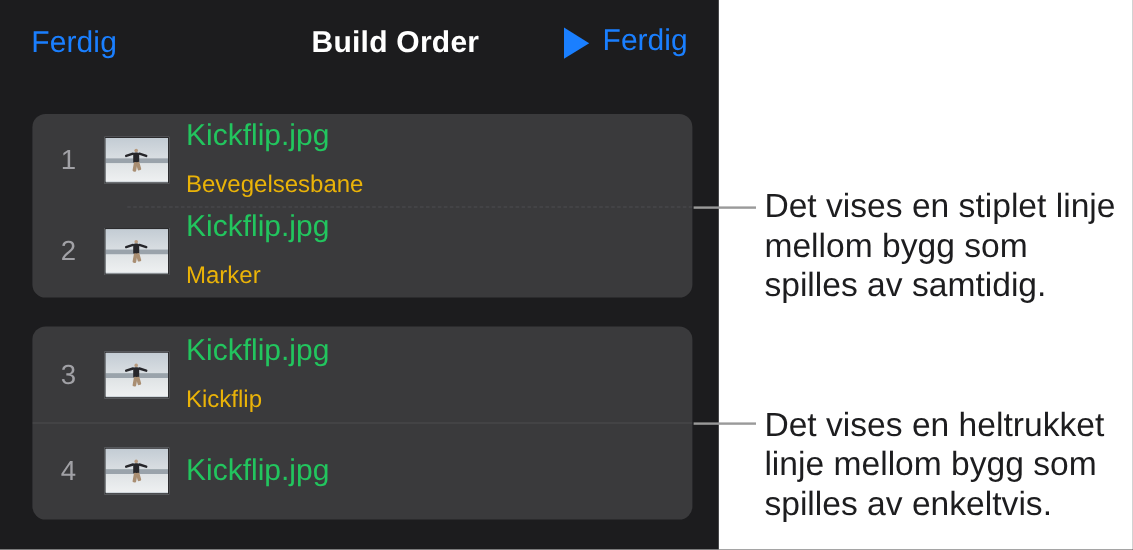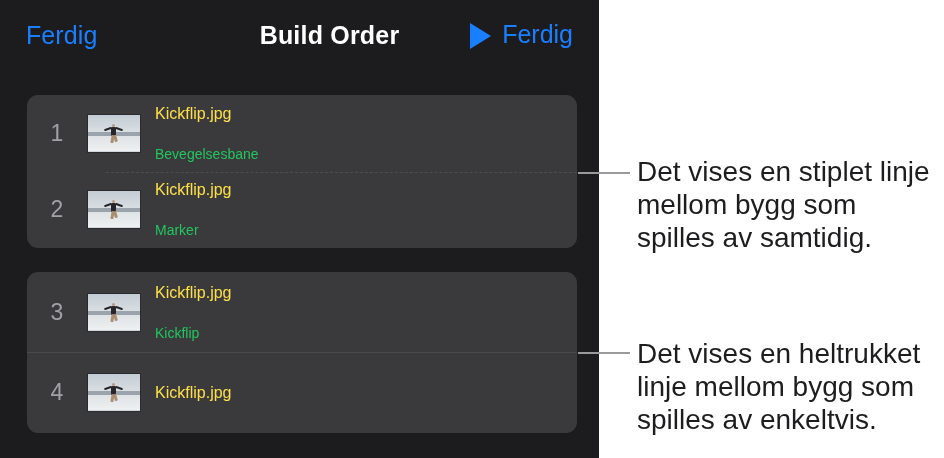--- a/index.html
+++ b/index.html
@@ -110,25 +110,25 @@
     position:absolute;left:7px;top:11px;width:2.5px;height:8px;
     background:#a98e72;transform:rotate(10deg);border-radius:1px;
   }
   .thumb .figure .leg-r{
     position:absolute;left:10px;top:11px;width:2.5px;height:7px;
     background:#a98e72;transform:rotate(-16deg);border-radius:1px;
   }
 
   .row-text{flex:1 1 auto;min-width:0;}
   .row-title{
-    color:#fde047;font-size:16px;line-height:25px;
+    color:#22c55e;font-size:25px;line-height:25px;
     white-space:nowrap;
   }
   .row-sub{
-    color:#22c55e;font-size:14px;line-height:22px;
+    color:#eab308;font-size:20px;line-height:22px;
     margin-top:17px;white-space:nowrap;
   }
 
   
   .sep-dashed{
     position:absolute;left:79px;right:0;top:77px;height:0;
     border-top:1.5px dashed #4d4d50;
   }
   .sep-solid{
     position:absolute;left:0;right:0;top:80px;height:1px;

